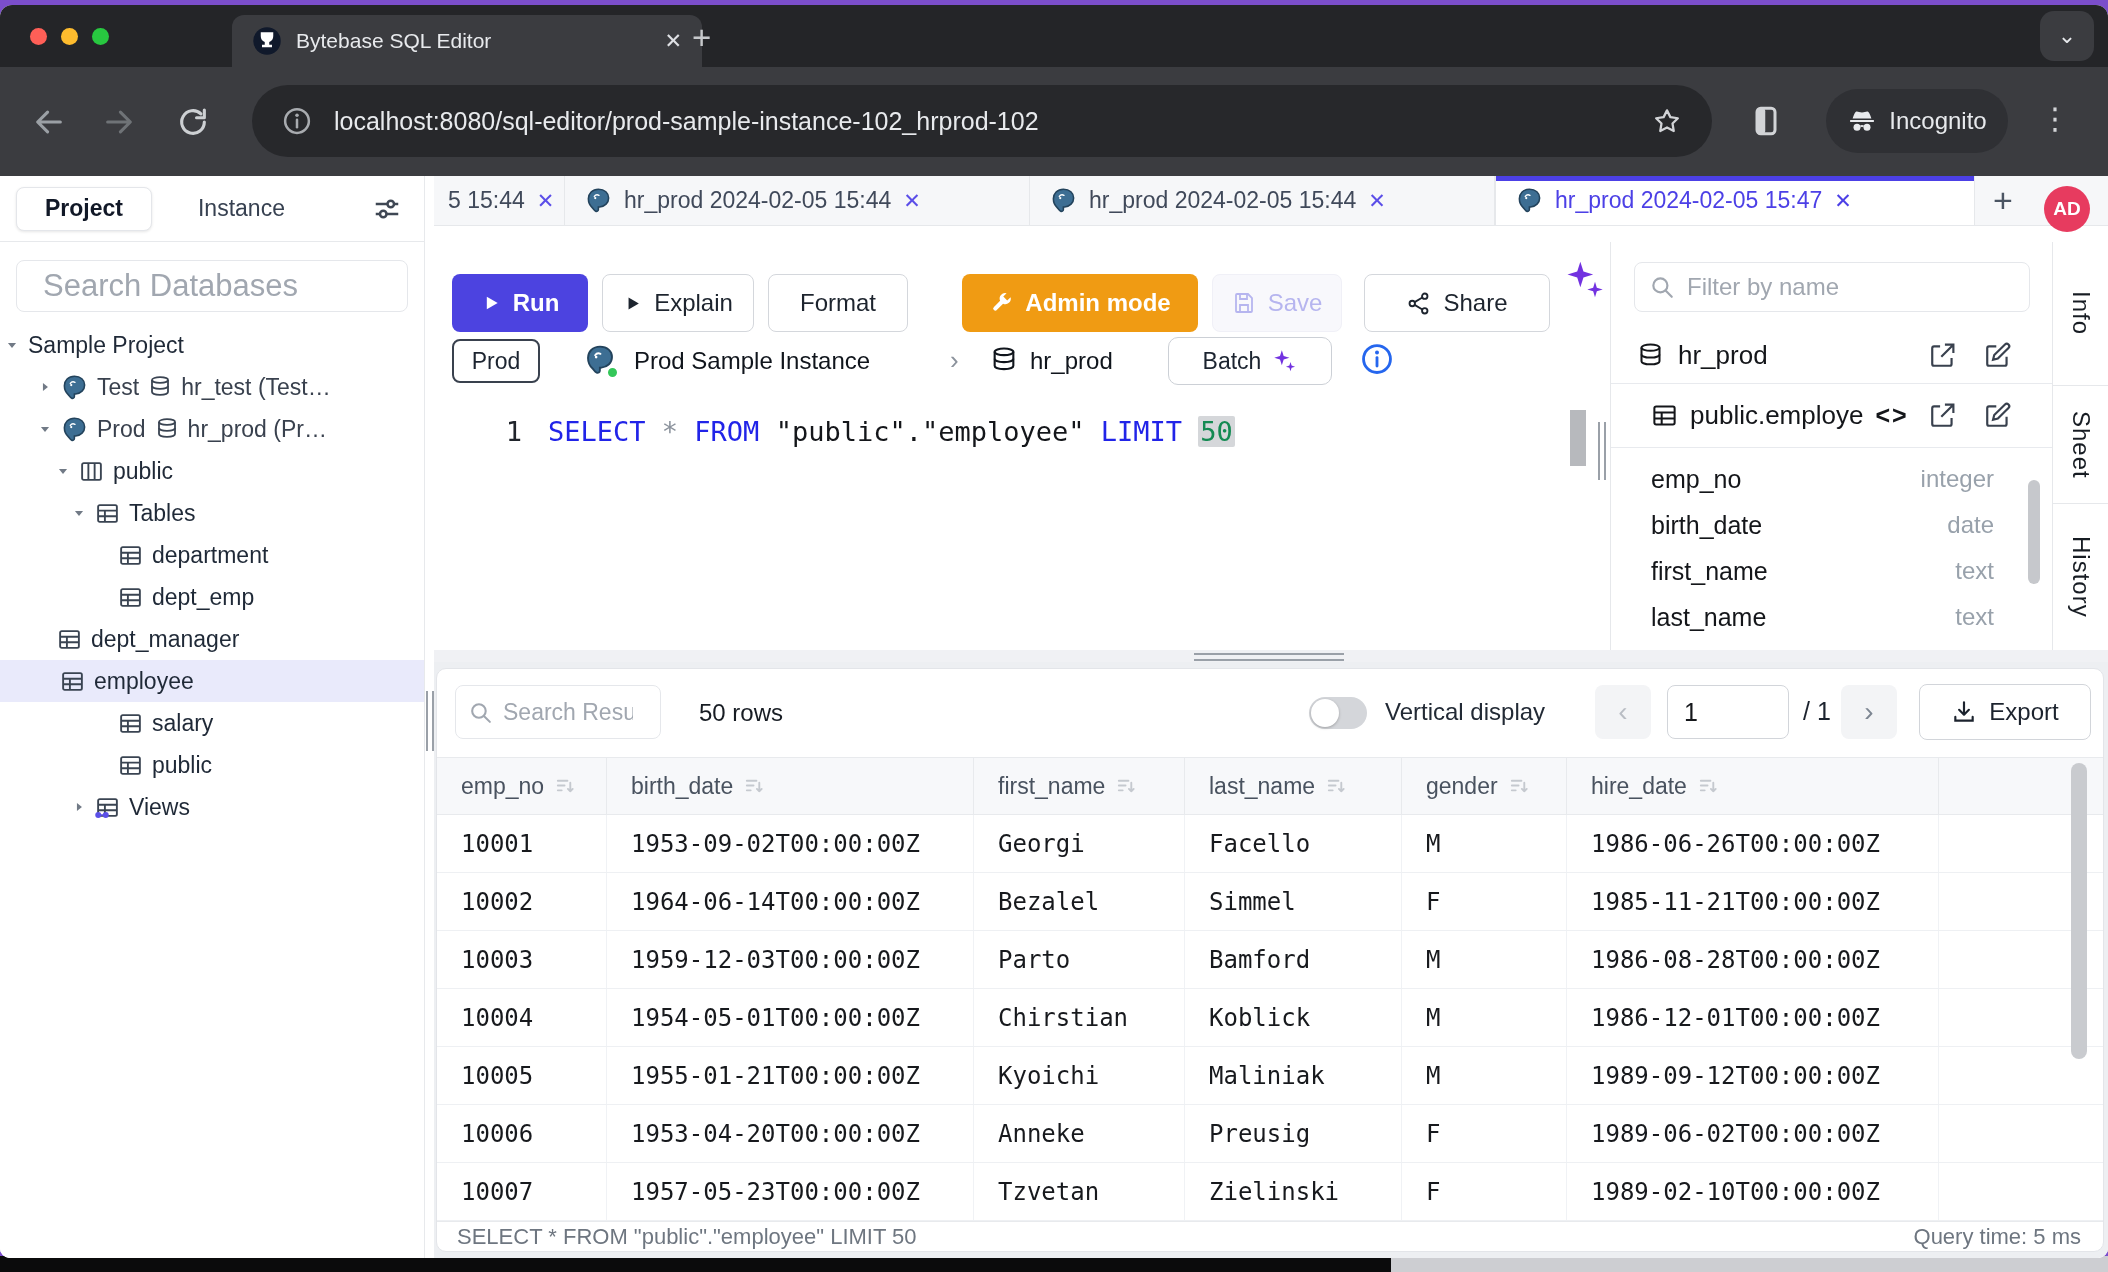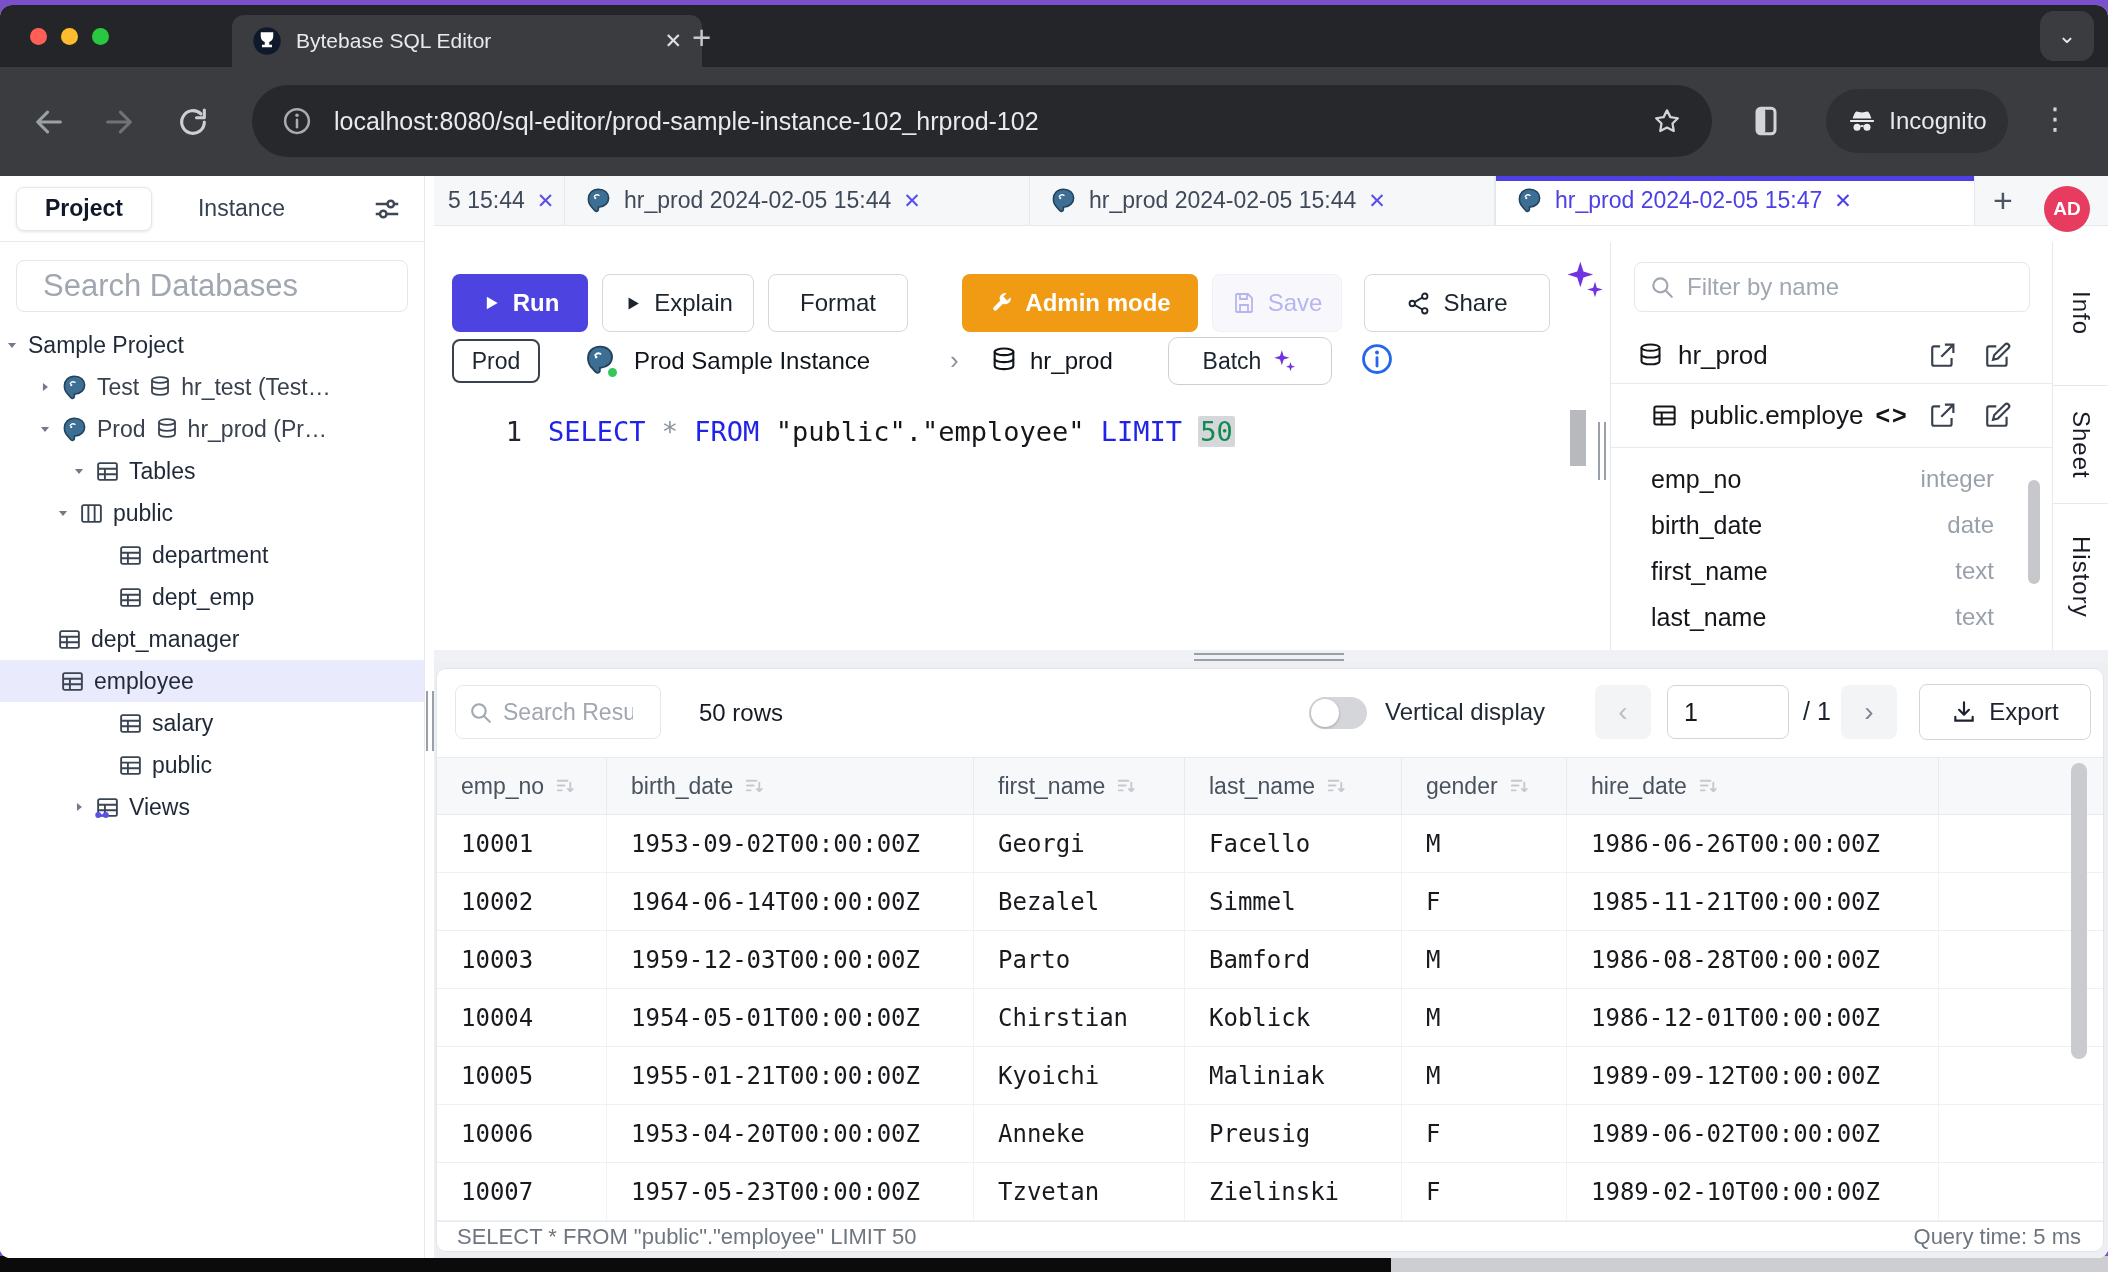--- a/index.html
+++ b/index.html
@@ -396,37 +396,37 @@
             </svg>
           <svg class="ic" width="27" height="27">
               <use href="#i-pg"></use>
             </svg>
           <span>Prod</span>
           <svg class="ic ticon" width="24" height="24">
               <use href="#i-db"></use>
             </svg>
           <span>hr_prod (Pr…</span>
         </div>
+        <div class="trow" style="padding-left:56px">
+          <svg class="ic caret" width="14" height="14">
+              <use href="#i-caret-d"></use>
+            </svg>
+          <svg class="ic ticon" width="25" height="25">
+              <use href="#i-cols"></use>
+            </svg>
+          <span>public</span>
+        </div>
         <div class="trow" style="padding-left:72px">
           <svg class="ic caret" width="14" height="14">
               <use href="#i-caret-d"></use>
             </svg>
           <svg class="ic ticon" width="25" height="25">
               <use href="#i-table"></use>
             </svg>
           <span>Tables</span>
-        </div>
-        <div class="trow" style="padding-left:56px">
-          <svg class="ic caret" width="14" height="14">
-              <use href="#i-caret-d"></use>
-            </svg>
-          <svg class="ic ticon" width="25" height="25">
-              <use href="#i-cols"></use>
-            </svg>
-          <span>public</span>
         </div>
         <div class="trow" style="padding-left:118px">
           <svg class="ic ticon" width="25" height="25">
               <use href="#i-table"></use>
             </svg>
           <span>department</span>
         </div>
         <div class="trow" style="padding-left:118px">
           <svg class="ic ticon" width="25" height="25">
               <use href="#i-table"></use>

